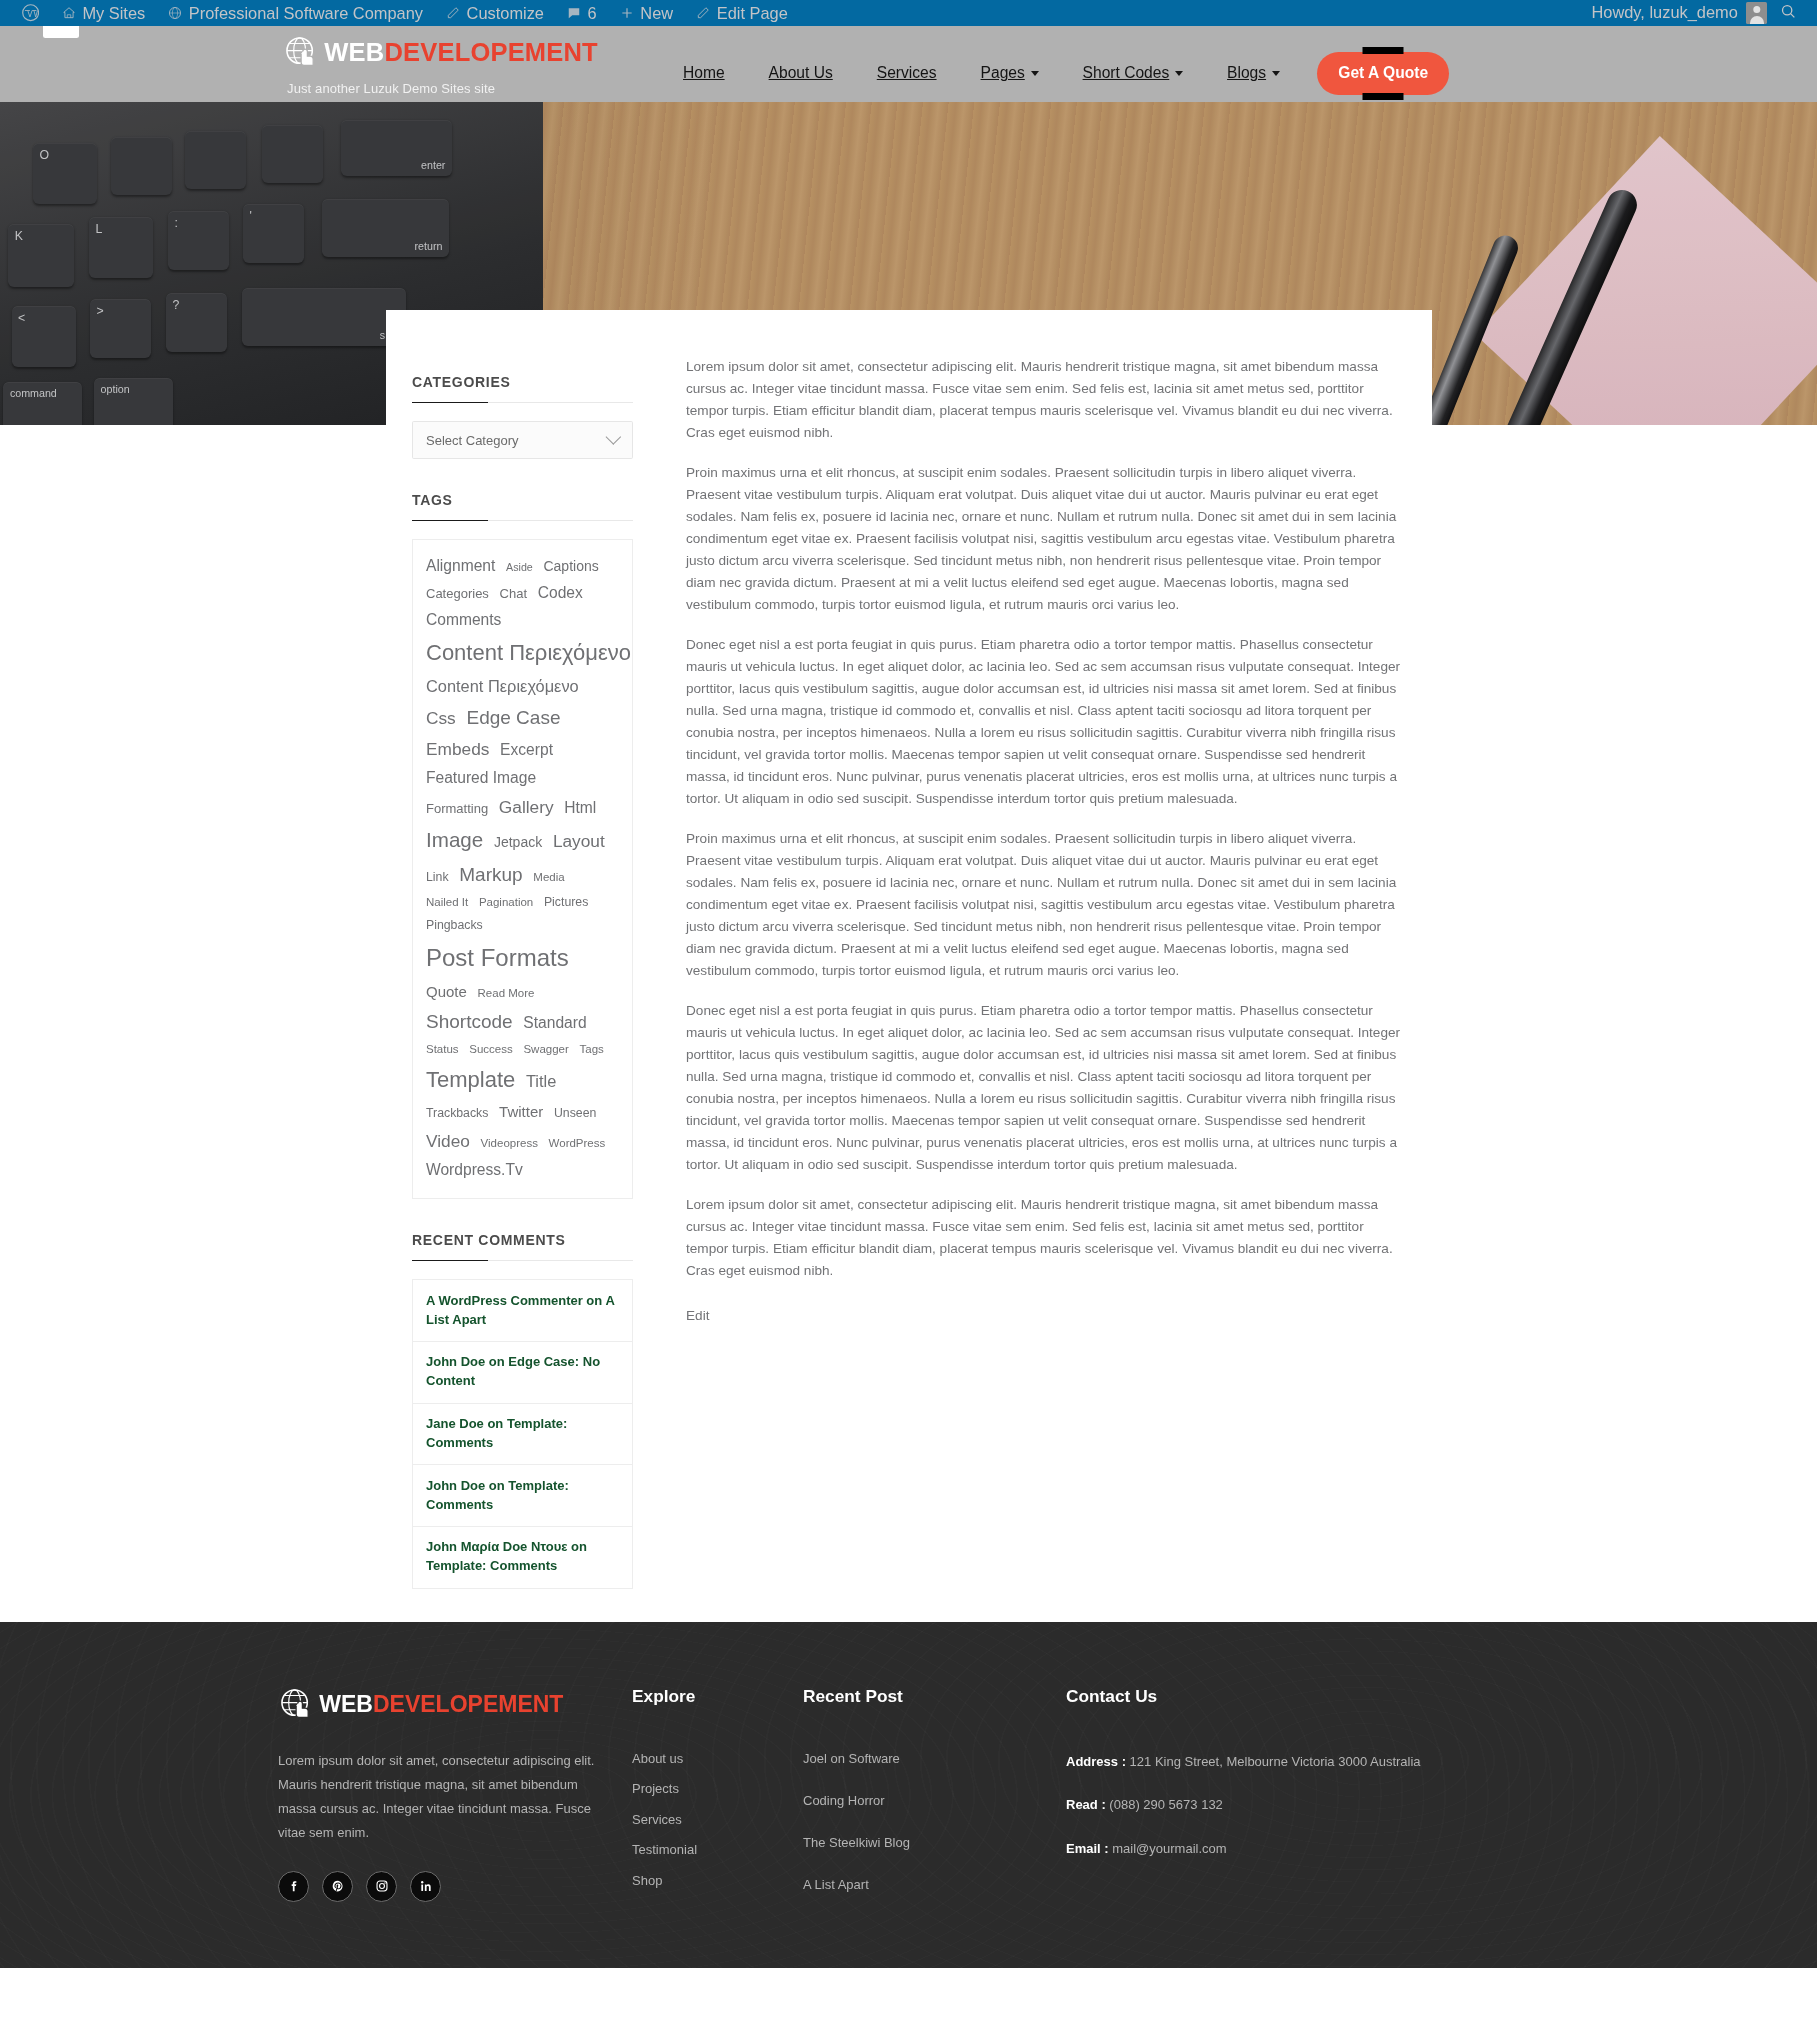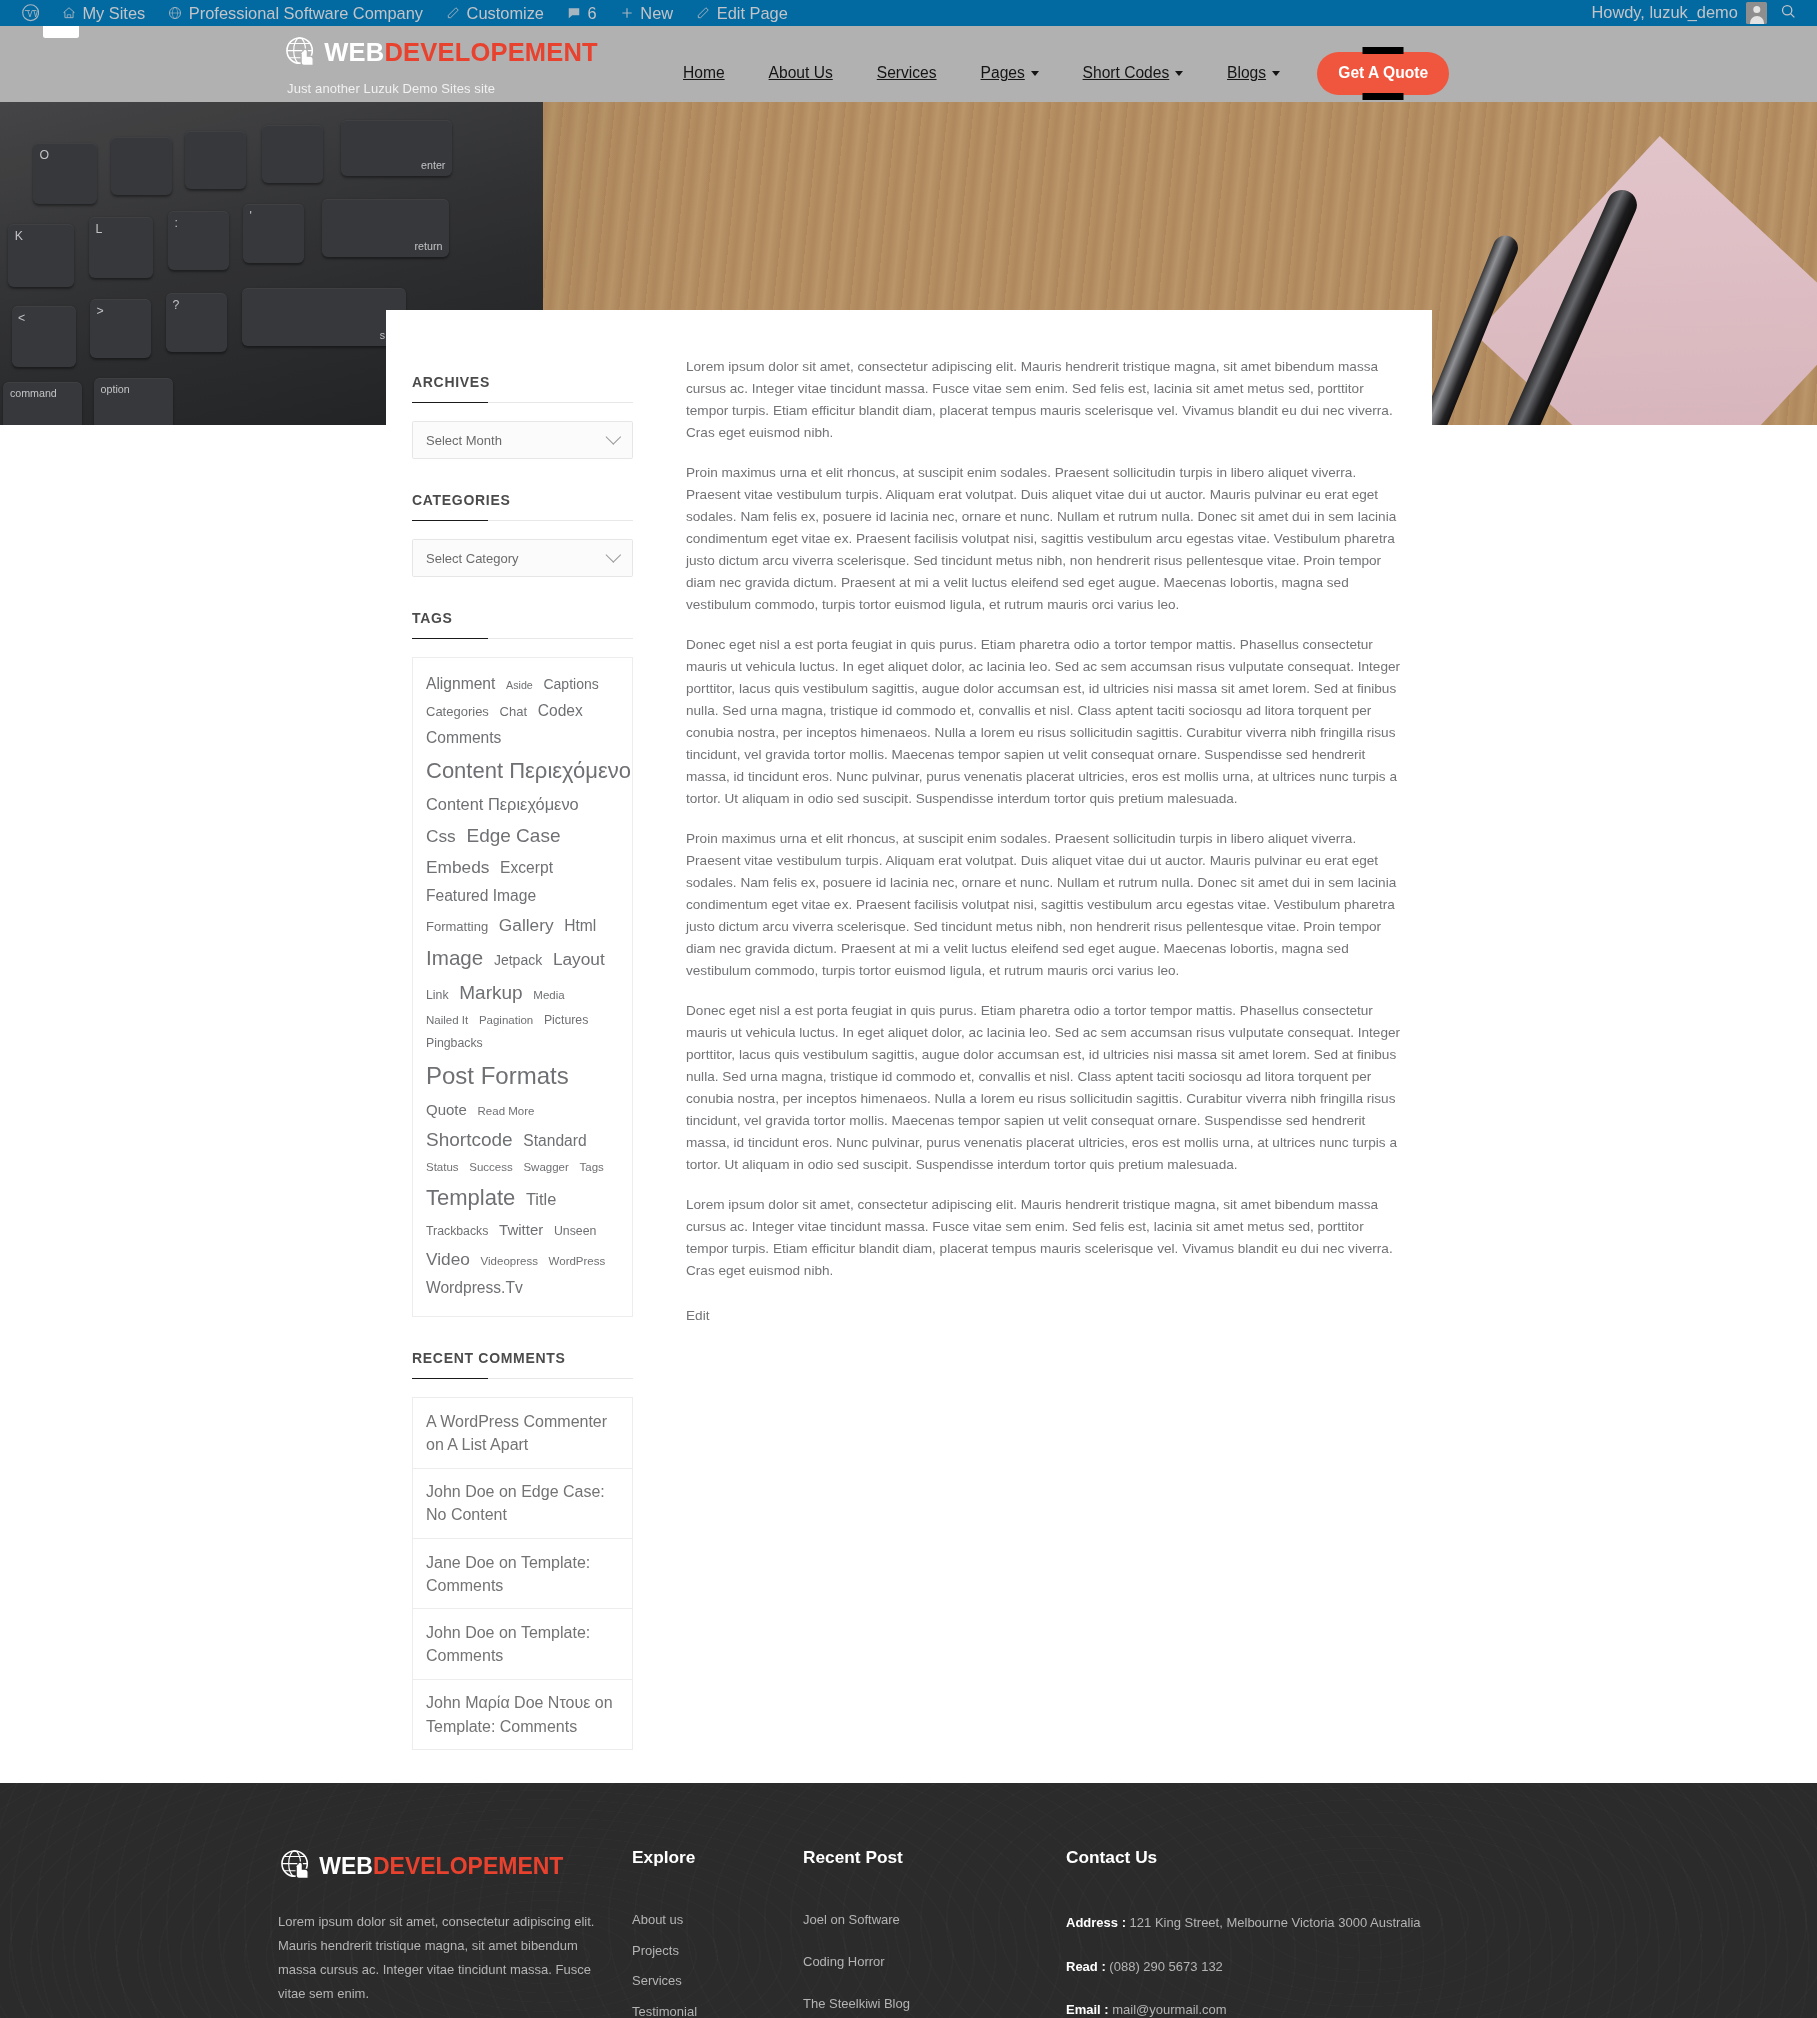--- a/index.html
+++ b/index.html
@@ -154,21 +154,21 @@
   }
   .chev { width: 10.7px; height: 10.7px; border-right: 1.6px solid #9a9a9a; border-bottom: 1.6px solid #9a9a9a; transform: rotate(45deg) translate(-2.5px,-2.5px); }
 
   .tagcloud {
     border: 0.8px solid #ededed; padding: 11.5px 13px 15px; line-height: 1.75;
   }
   .tagcloud a { color: #6f7073; text-decoration: none; margin-right: 10.7px; display: inline-block; white-space: nowrap; }
 
   .recent-list { border: 0.8px solid #ededed; border-bottom: none; }
   .recent-item {
-    border-bottom: 0.8px solid #ededed; padding: 11.5px 13px; font-size: 16px; color: #737373; line-height: 1.45;
+    border-bottom: 0.8px solid #ededed; padding: 11.5px 13px; font-size: 13px; color: #14532d; line-height: 1.45; font-weight: bold;
   }
 
   .maincol { flex: 1; padding: 6.6px 30px 0 20px; }
   .maincol p {
     font-size: 13.6px; line-height: 1.62; color: #727376; margin-bottom: 18px; text-align: left;
   }
   .edit-link { font-size: 13.6px; color: #727376; text-decoration: none; display:inline-block; margin-top: 8.2px; }
 
   
   .footer {
@@ -380,28 +380,20 @@
       <span>Page With Left Sidebar</span>
     </div>
   </div>
 </section>
 
 <div class="page-wrap">
   <div class="content-card">
 
     <aside class="sidebar">
 
-      <div class="widget">
-        <div class="widget-title">ARCHIVES</div>
-        <div class="widget-rule"></div>
-        <div class="wp-select">
-          <span>Select Month</span>
-          <i class="chev"></i>
-        </div>
-      </div>
 
       <div class="widget">
         <div class="widget-title">CATEGORIES</div>
         <div class="widget-rule"></div>
         <div class="wp-select">
           <span>Select Category</span>
           <i class="chev"></i>
         </div>
       </div>
 

